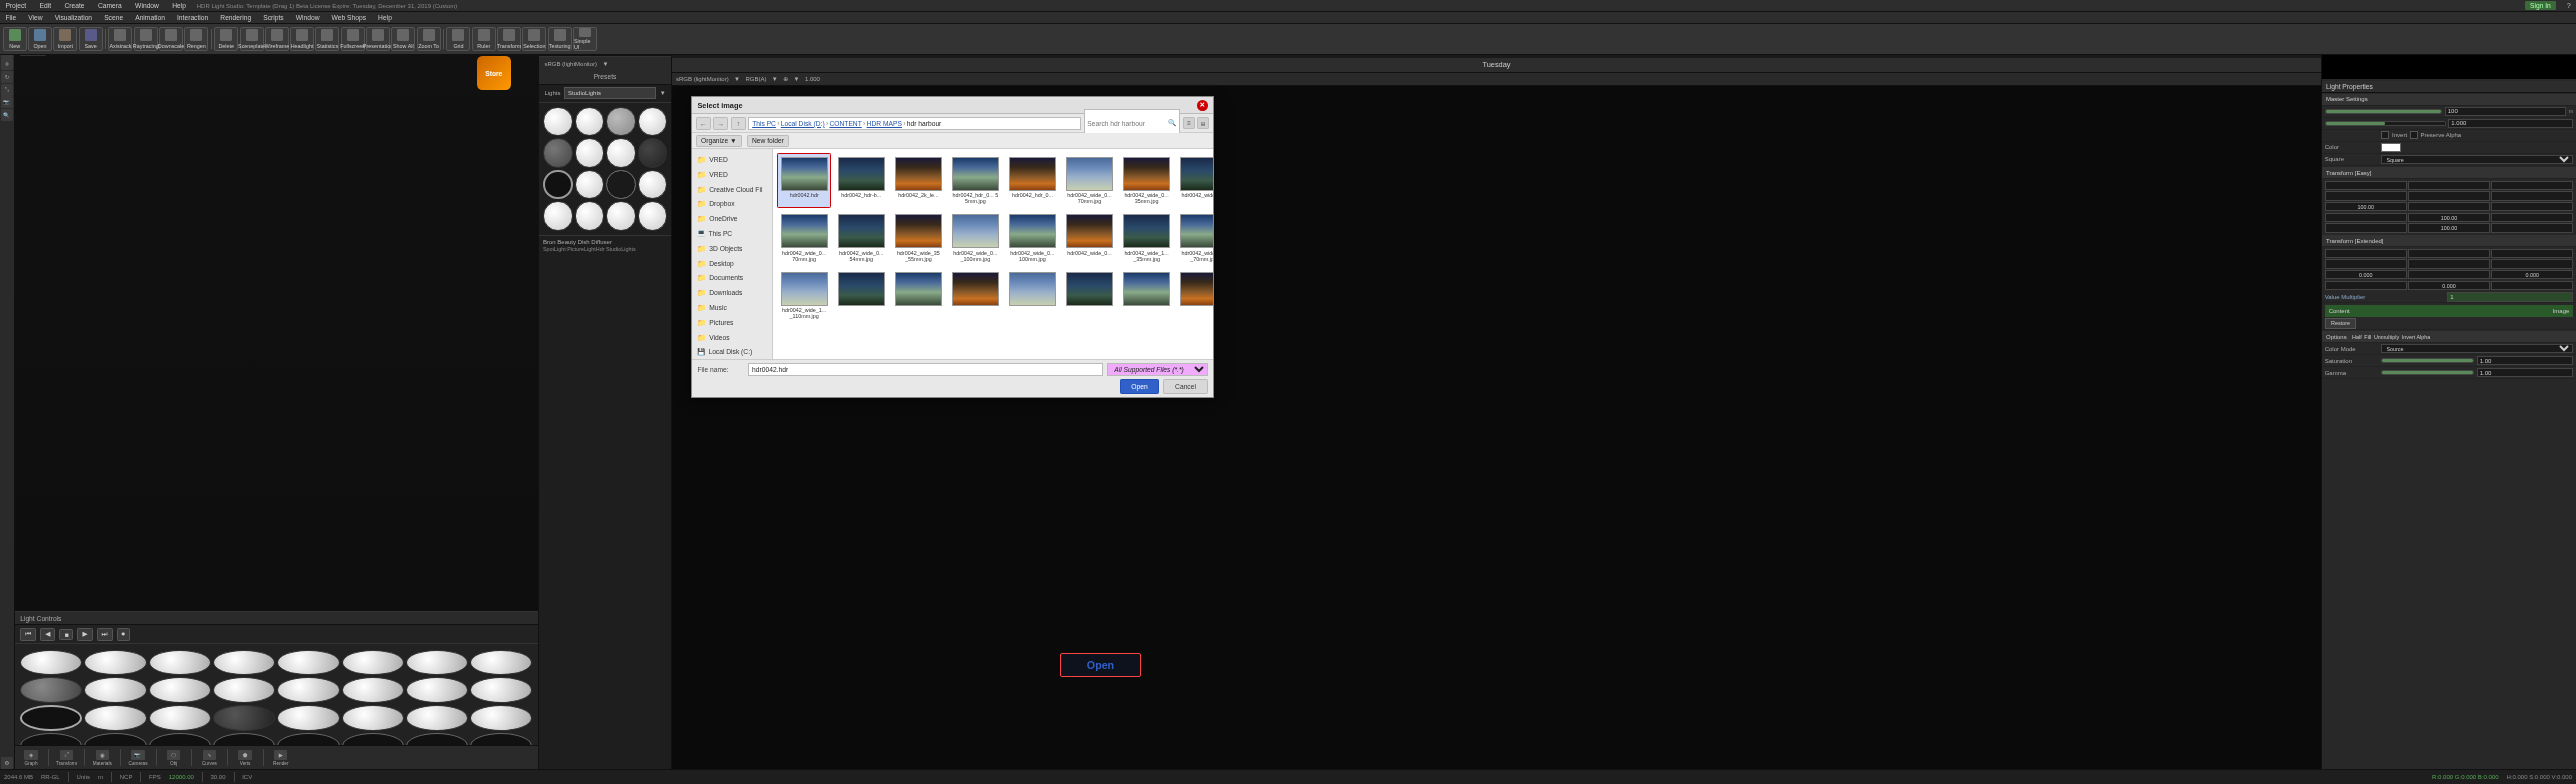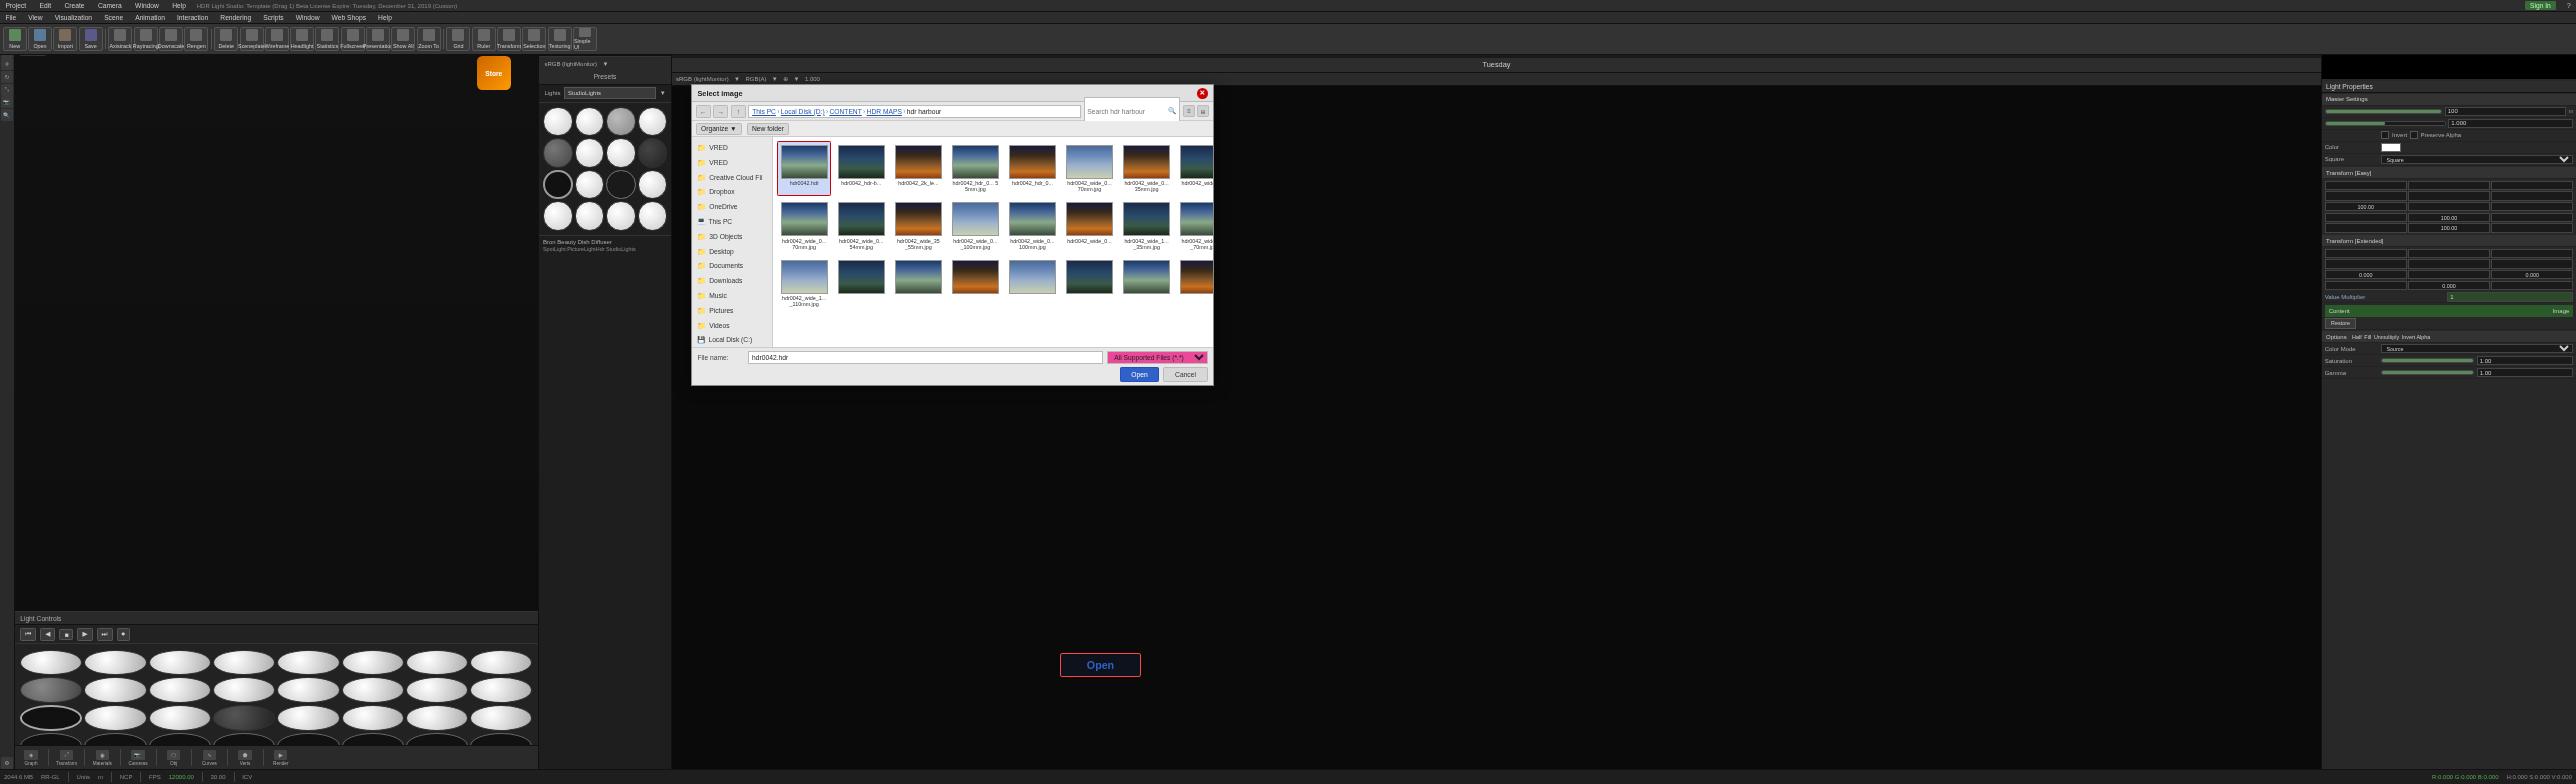--- a/index.html
+++ b/index.html
@@ -414,21 +414,21 @@
     }
     .bottom-tool-sep {
       width: 0.7px;
       height: 17.4px;
       background: #444;
     }
 
     
     #file-dialog {
       position: absolute;
-      top: 84px;
+      top: 96px;
       left: 691px;
       width: 523px;
       height: 302px;
       background: #f0f0f0;
       border: 0.7px solid #888;
       box-shadow: 0 2.7px 13.4px rgba(0,0,0,0.5);
       z-index: 200;
       display: flex;
       flex-direction: column;
       color: #222;
@@ -597,25 +597,26 @@
       height: 13.4px;
       background: white;
       border: 0.7px solid #bbb;
       padding: 0 2.7px;
       font-size: 6.7px;
       color: #222;
     }
     .filetype-select {
       width: 101px;
       height: 13.4px;
-      background: #ec4899;
+      background: #f0abfc;
       border: 0.7px solid #bbb;
       font-size: 6.7px;
       color: #222;
       padding: 0 2.7px;
+      font-style: italic;
     }
     #dialog-buttons {
       display: flex;
       justify-content: flex-end;
       gap: 4px;
     }
     .dialog-action-btn {
       height: 14.8px;
       padding: 0 10.7px;
       border: 0.7px solid #bbb;

